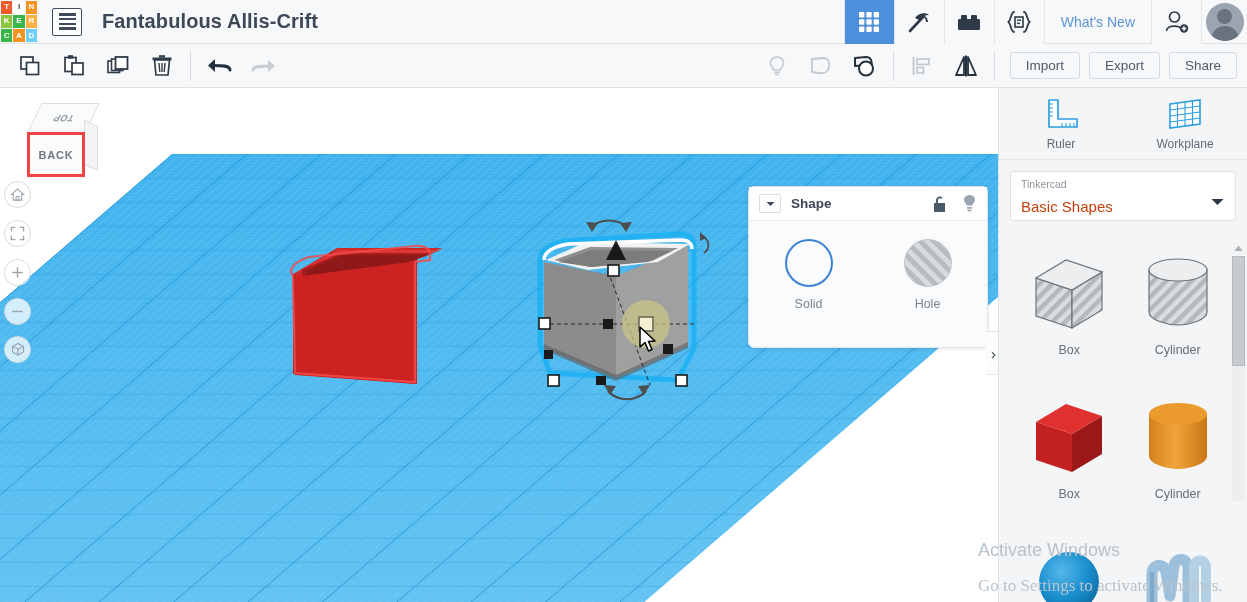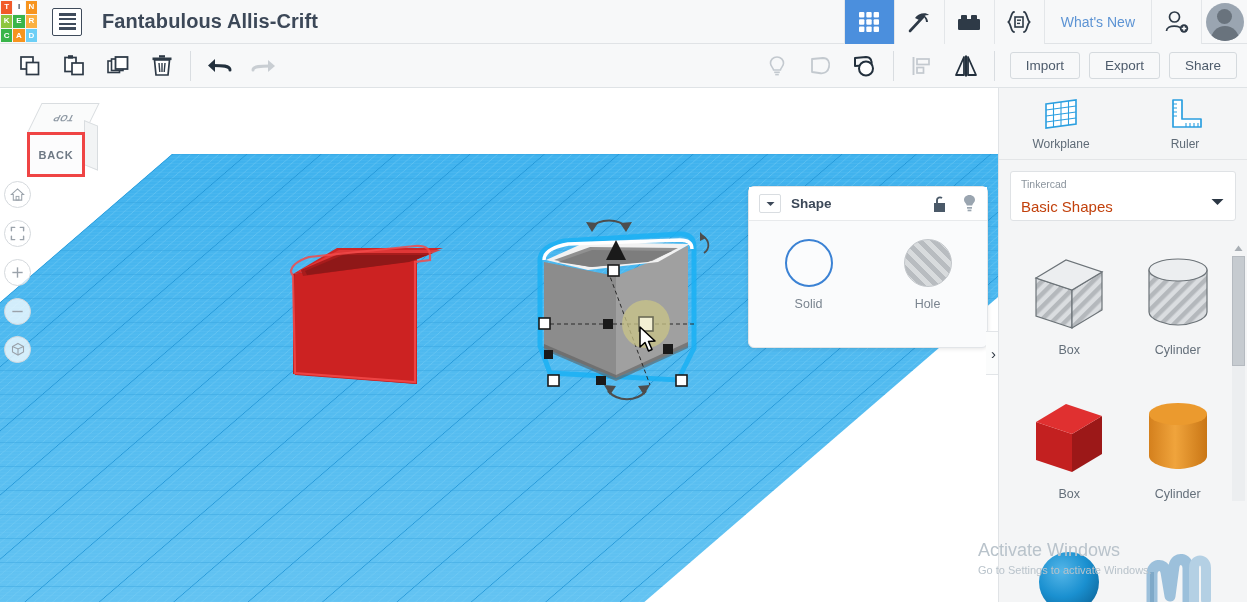--- a/index.html
+++ b/index.html
@@ -174,21 +174,21 @@
   .sb-arrow { width: 13px; height: 12px; display: flex; align-items: center; justify-content: center; }
   .sb-track { position: absolute; top: 14px; width: 13px; height: 245px; background: #eceef0; }
   .sb-thumb { position: absolute; top: 14px; width: 13px; height: 110px; background: #c6cbd0; border: 1px solid #b5bac0; }
 
   
   .watermark {
     position: absolute; left: 978px; top: 540px; width: 270px; text-align: left;
     color: #b9c3cb; pointer-events: none; z-index: 5;
   }
   .wm1 { font-size: 18px; }
-  .wm2 { font-size: 11px; margin-top: 3px; }
+  .wm2 { font-size: 17px; margin-top: 15px; font-family: Liberation Serif, serif; }
 
   .cursor { position: absolute; left: 638px; top: 238px; z-index: 6; }
 </style>
 </head>
 <body>
 
 <div id="app">
 
   <div class="header">
     <div class="logo-tiles">
@@ -511,34 +511,34 @@
       </div>
     </div>
 
   </div>
 
   <div class="panel-tab">›</div>
 
   <div class="sidebar">
     <div class="sb-tools">
       <div class="sb-tool">
+        <svg width="40" height="36" viewBox="0 0 40 36">
+          <path d="M8 4 L17 4 L17 23 L36 23 L36 31 L8 31 Z" stroke="#2b9fe0" stroke-width="1.7" fill="#fff" stroke-linejoin="round"></path>
+          <path d="M8 8 L12 8 M8 12 L12 12 M8 16 L12 16 M8 20 L12 20" stroke="#2b9fe0" stroke-width="1.1"></path>
+          <path d="M21 31 L21 27 M25 31 L25 27 M29 31 L29 27 M33 31 L33 27" stroke="#2b9fe0" stroke-width="1.1"></path>
+        </svg>
+        <span>Ruler</span>
+      </div>
+      <div class="sb-tool">
         <svg width="42" height="36" viewBox="0 0 42 36">
           <path d="M6 8 L36 4 L36 28 L6 32 Z" stroke="#2b9fe0" stroke-width="1.6" fill="#fff"></path>
           <path d="M13.5 7 L13.5 31 M21 6 L21 30 M28.5 5 L28.5 29" stroke="#2b9fe0" stroke-width="1.1"></path>
           <path d="M6 14 L36 10 M6 20 L36 16 M6 26 L36 22" stroke="#2b9fe0" stroke-width="1.1"></path>
         </svg>
         <span>Workplane</span>
-      </div>
-      <div class="sb-tool">
-        <svg width="40" height="36" viewBox="0 0 40 36">
-          <path d="M8 4 L17 4 L17 23 L36 23 L36 31 L8 31 Z" stroke="#2b9fe0" stroke-width="1.7" fill="#fff" stroke-linejoin="round"></path>
-          <path d="M8 8 L12 8 M8 12 L12 12 M8 16 L12 16 M8 20 L12 20" stroke="#2b9fe0" stroke-width="1.1"></path>
-          <path d="M21 31 L21 27 M25 31 L25 27 M29 31 L29 27 M33 31 L33 27" stroke="#2b9fe0" stroke-width="1.1"></path>
-        </svg>
-        <span>Ruler</span>
       </div>
     </div>
 
     <div class="sb-select">
       <div class="lbl-small">Tinkercad</div>
       <div class="lbl-big">Basic Shapes</div>
       <span class="caret">
         <svg width="13" height="8" viewBox="0 0 13 8">
           <path d="M0.5 1 L6.5 7 L12.5 1 Z" fill="#2b3744"></path>
         </svg>

